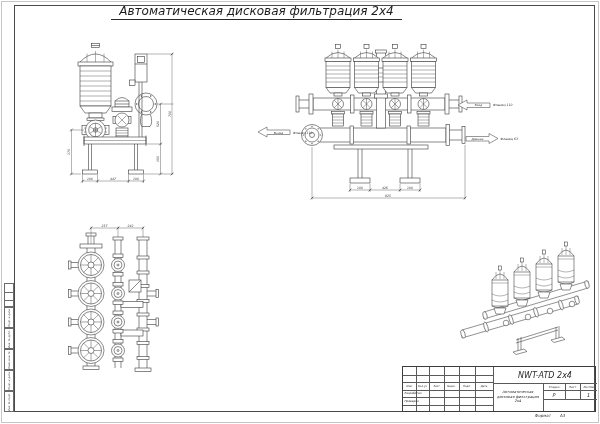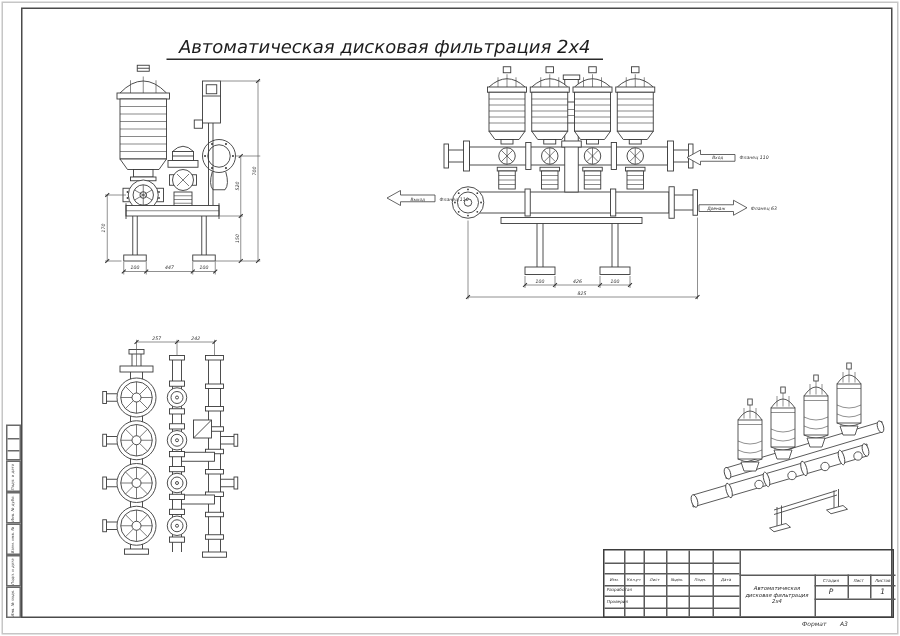--- a/index.html
+++ b/index.html
@@ -2,21 +2,21 @@
 <html><head>
 <meta charset="utf-8">
 <style>
   html,body{margin:0;padding:0;}
   body{
     width:600px;height:424px;position:relative;background:#ffffff;
     font-family:"DejaVu Sans",sans-serif;overflow:hidden;color:#222;
   }
   .sheet-edge{position:absolute;inset:1px;border:1px solid #c6c6c6;pointer-events:none;}
   .frame{position:absolute;left:14px;top:5px;width:581px;height:407px;border:1px solid #4a4a4a;box-sizing:border-box;}
-  .main-title{position:absolute;left:14px;top:24px;width:485px;text-align:center;font-size:12px;font-style:italic;color:#1c1c1c;}
+  .main-title{position:absolute;left:14px;top:4px;width:485px;text-align:center;font-size:12px;font-style:italic;color:#1c1c1c;}
   .main-title span{border-bottom:1px solid #2a2a2a;padding:0 8px 1px 8px;}
   .view{position:absolute;}
   svg{display:block;}
   .dim-text{font-size:3.1px;font-style:italic;fill:#333;}
   .arrow-text{font-size:2.9px;font-style:italic;fill:#333;}
   .flange-text{font-size:3.1px;font-style:italic;fill:#333;}
   
   .tblock{position:absolute;left:402px;top:366px;width:194px;height:46px;border:1.2px solid #3d3d3d;box-sizing:border-box;font-style:italic;}
   .tb-line{position:absolute;background:#5a5a5a;}
   .tb-text{position:absolute;display:flex;align-items:center;justify-content:center;text-align:center;color:#2a2a2a;overflow:hidden;}
@@ -416,20 +416,21 @@
 
   <div class="tb-text" style="left:0;top:15px;width:13px;height:8px;font-size:2.6px;">Изм.</div>
   <div class="tb-text" style="left:13px;top:15px;width:13px;height:8px;font-size:2.6px;">Кол.уч</div>
   <div class="tb-text" style="left:26px;top:15px;width:15px;height:8px;font-size:2.6px;">Лист</div>
   <div class="tb-text" style="left:41px;top:15px;width:15px;height:8px;font-size:2.6px;">№док.</div>
   <div class="tb-text" style="left:56px;top:15px;width:16px;height:8px;font-size:2.6px;">Подп.</div>
   <div class="tb-text" style="left:72px;top:15px;width:18px;height:8px;font-size:2.6px;">Дата</div>
   <div class="tb-text" style="left:0.5px;top:22.5px;width:26px;height:7.5px;font-size:2.8px;justify-content:flex-start;padding-left:1px;">Разработал</div>
   <div class="tb-text" style="left:0.5px;top:30px;width:26px;height:7.5px;font-size:2.8px;justify-content:flex-start;padding-left:1px;">Проверил</div>
 
+  <div class="tb-text" style="left:90px;top:1px;width:104px;height:14px;font-size:8px;">NWT-ATD 2x4</div>
   <div class="tb-text" style="left:91px;top:17px;width:48px;height:26px;font-size:3.6px;line-height:1.25;">Автоматическая дисковая фильтрация 2х4</div>
 
   <div class="tb-text" style="left:140px;top:16px;width:22px;height:7px;font-size:2.8px;">Стадия</div>
   <div class="tb-text" style="left:162px;top:16px;width:15px;height:7px;font-size:2.8px;">Лист</div>
   <div class="tb-text" style="left:177px;top:16px;width:17px;height:7px;font-size:2.8px;">Листов</div>
   <div class="tb-text" style="left:140px;top:23px;width:22px;height:9px;font-size:5px;">Р</div>
   <div class="tb-text" style="left:177px;top:23px;width:17px;height:9px;font-size:5px;">1</div>
 </div>
 
 <div class="format-note">

